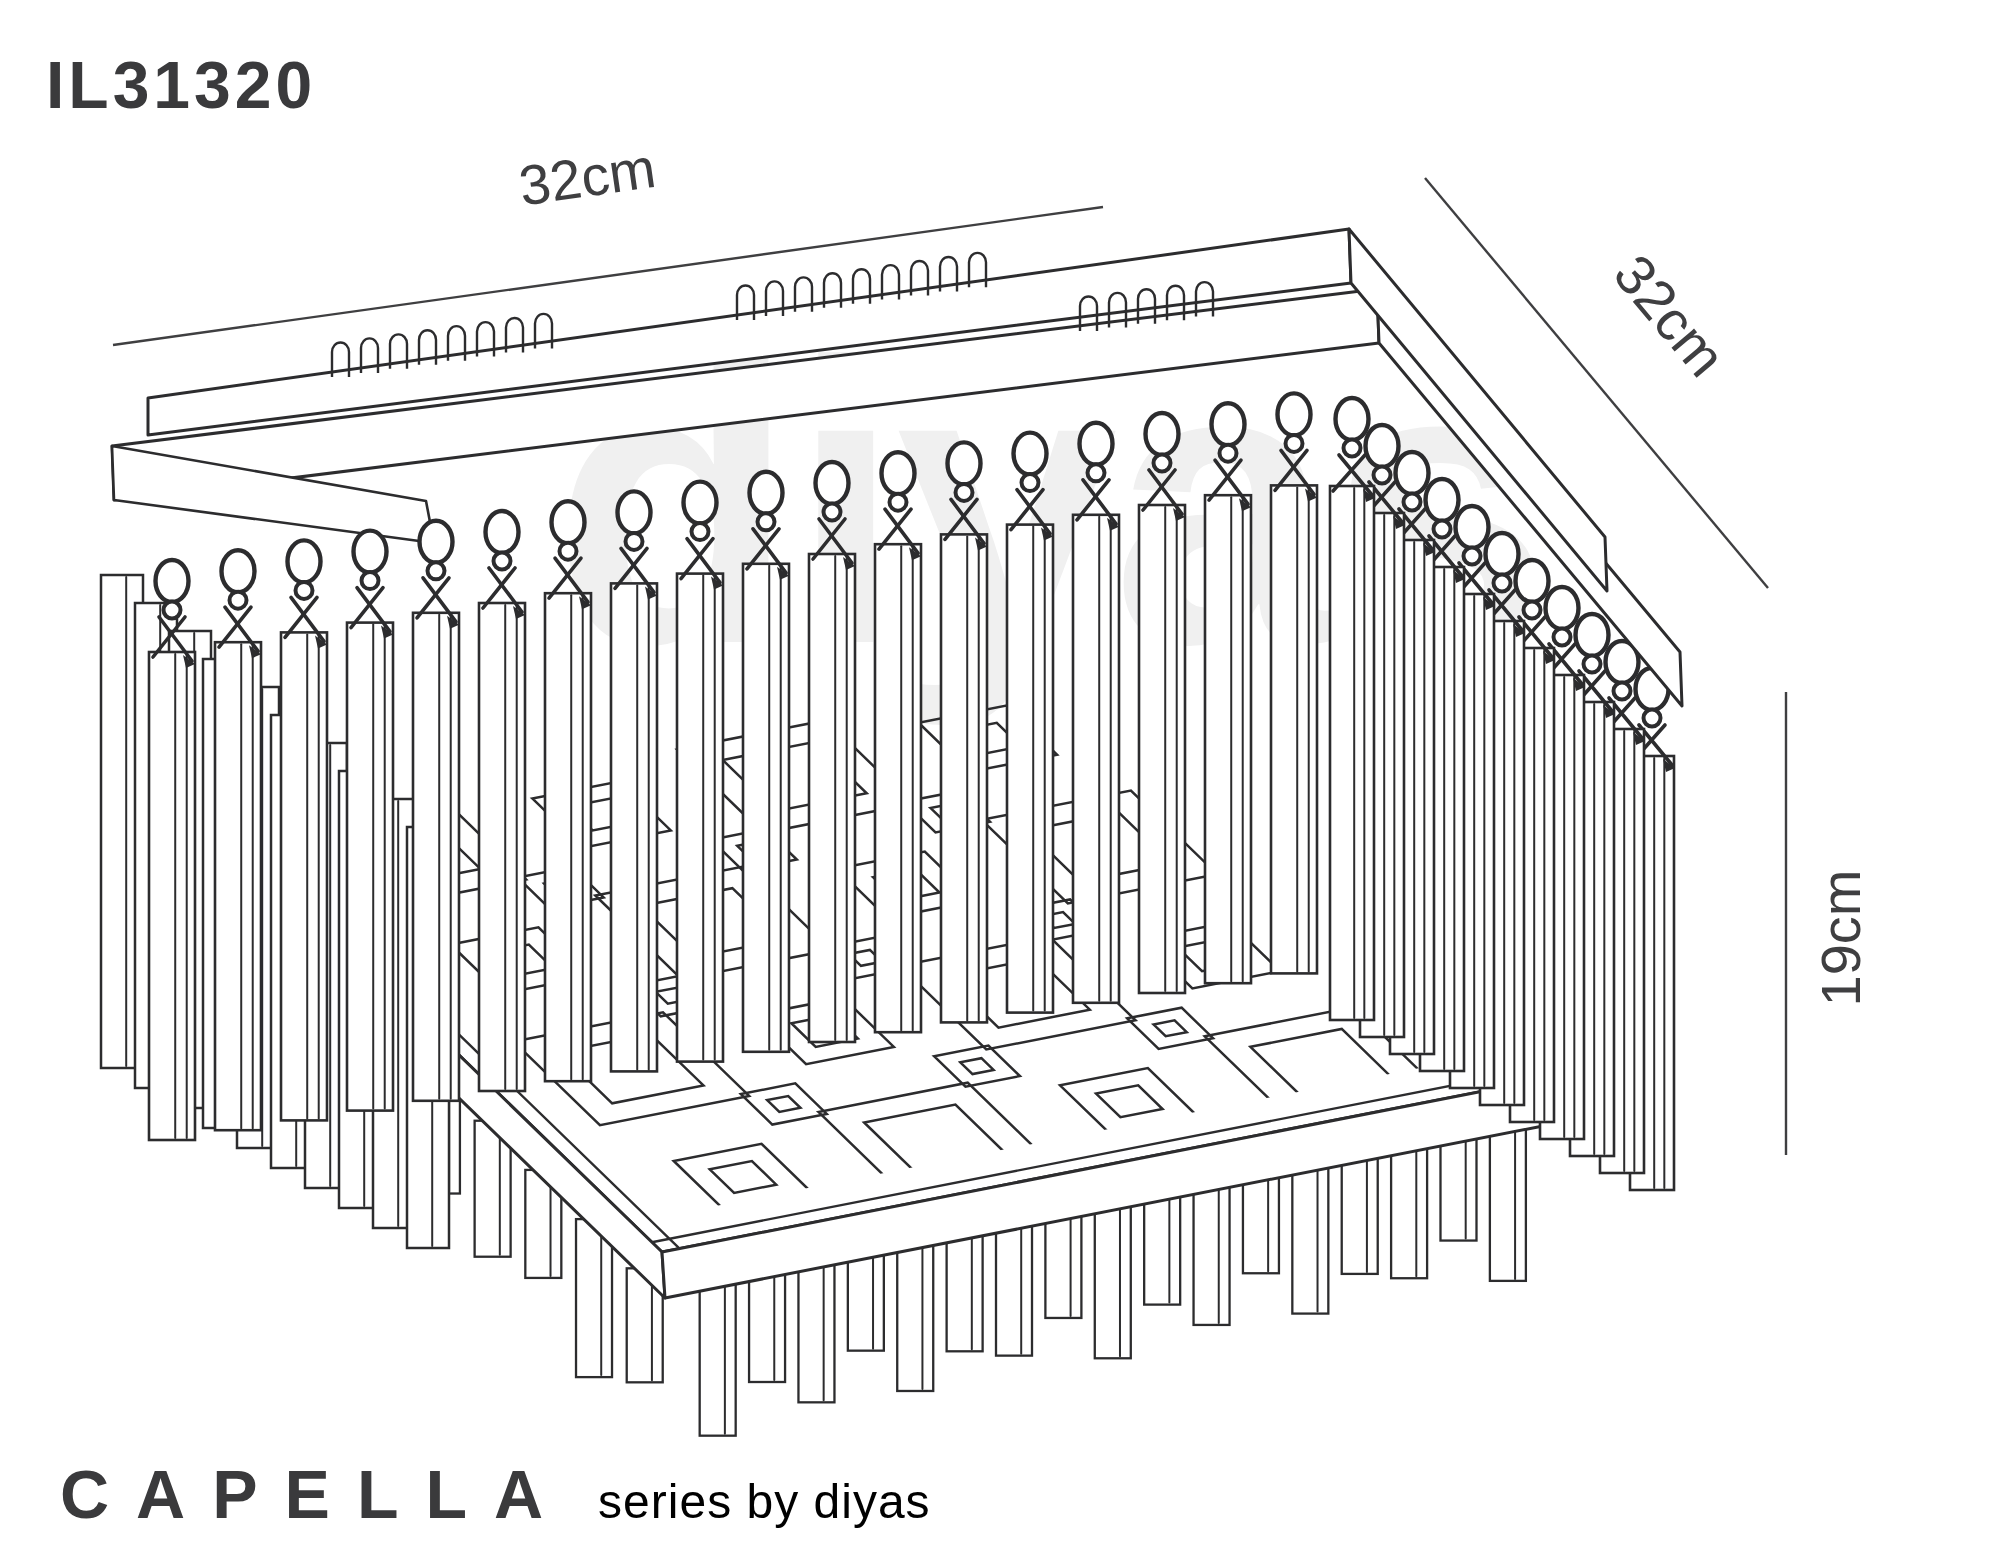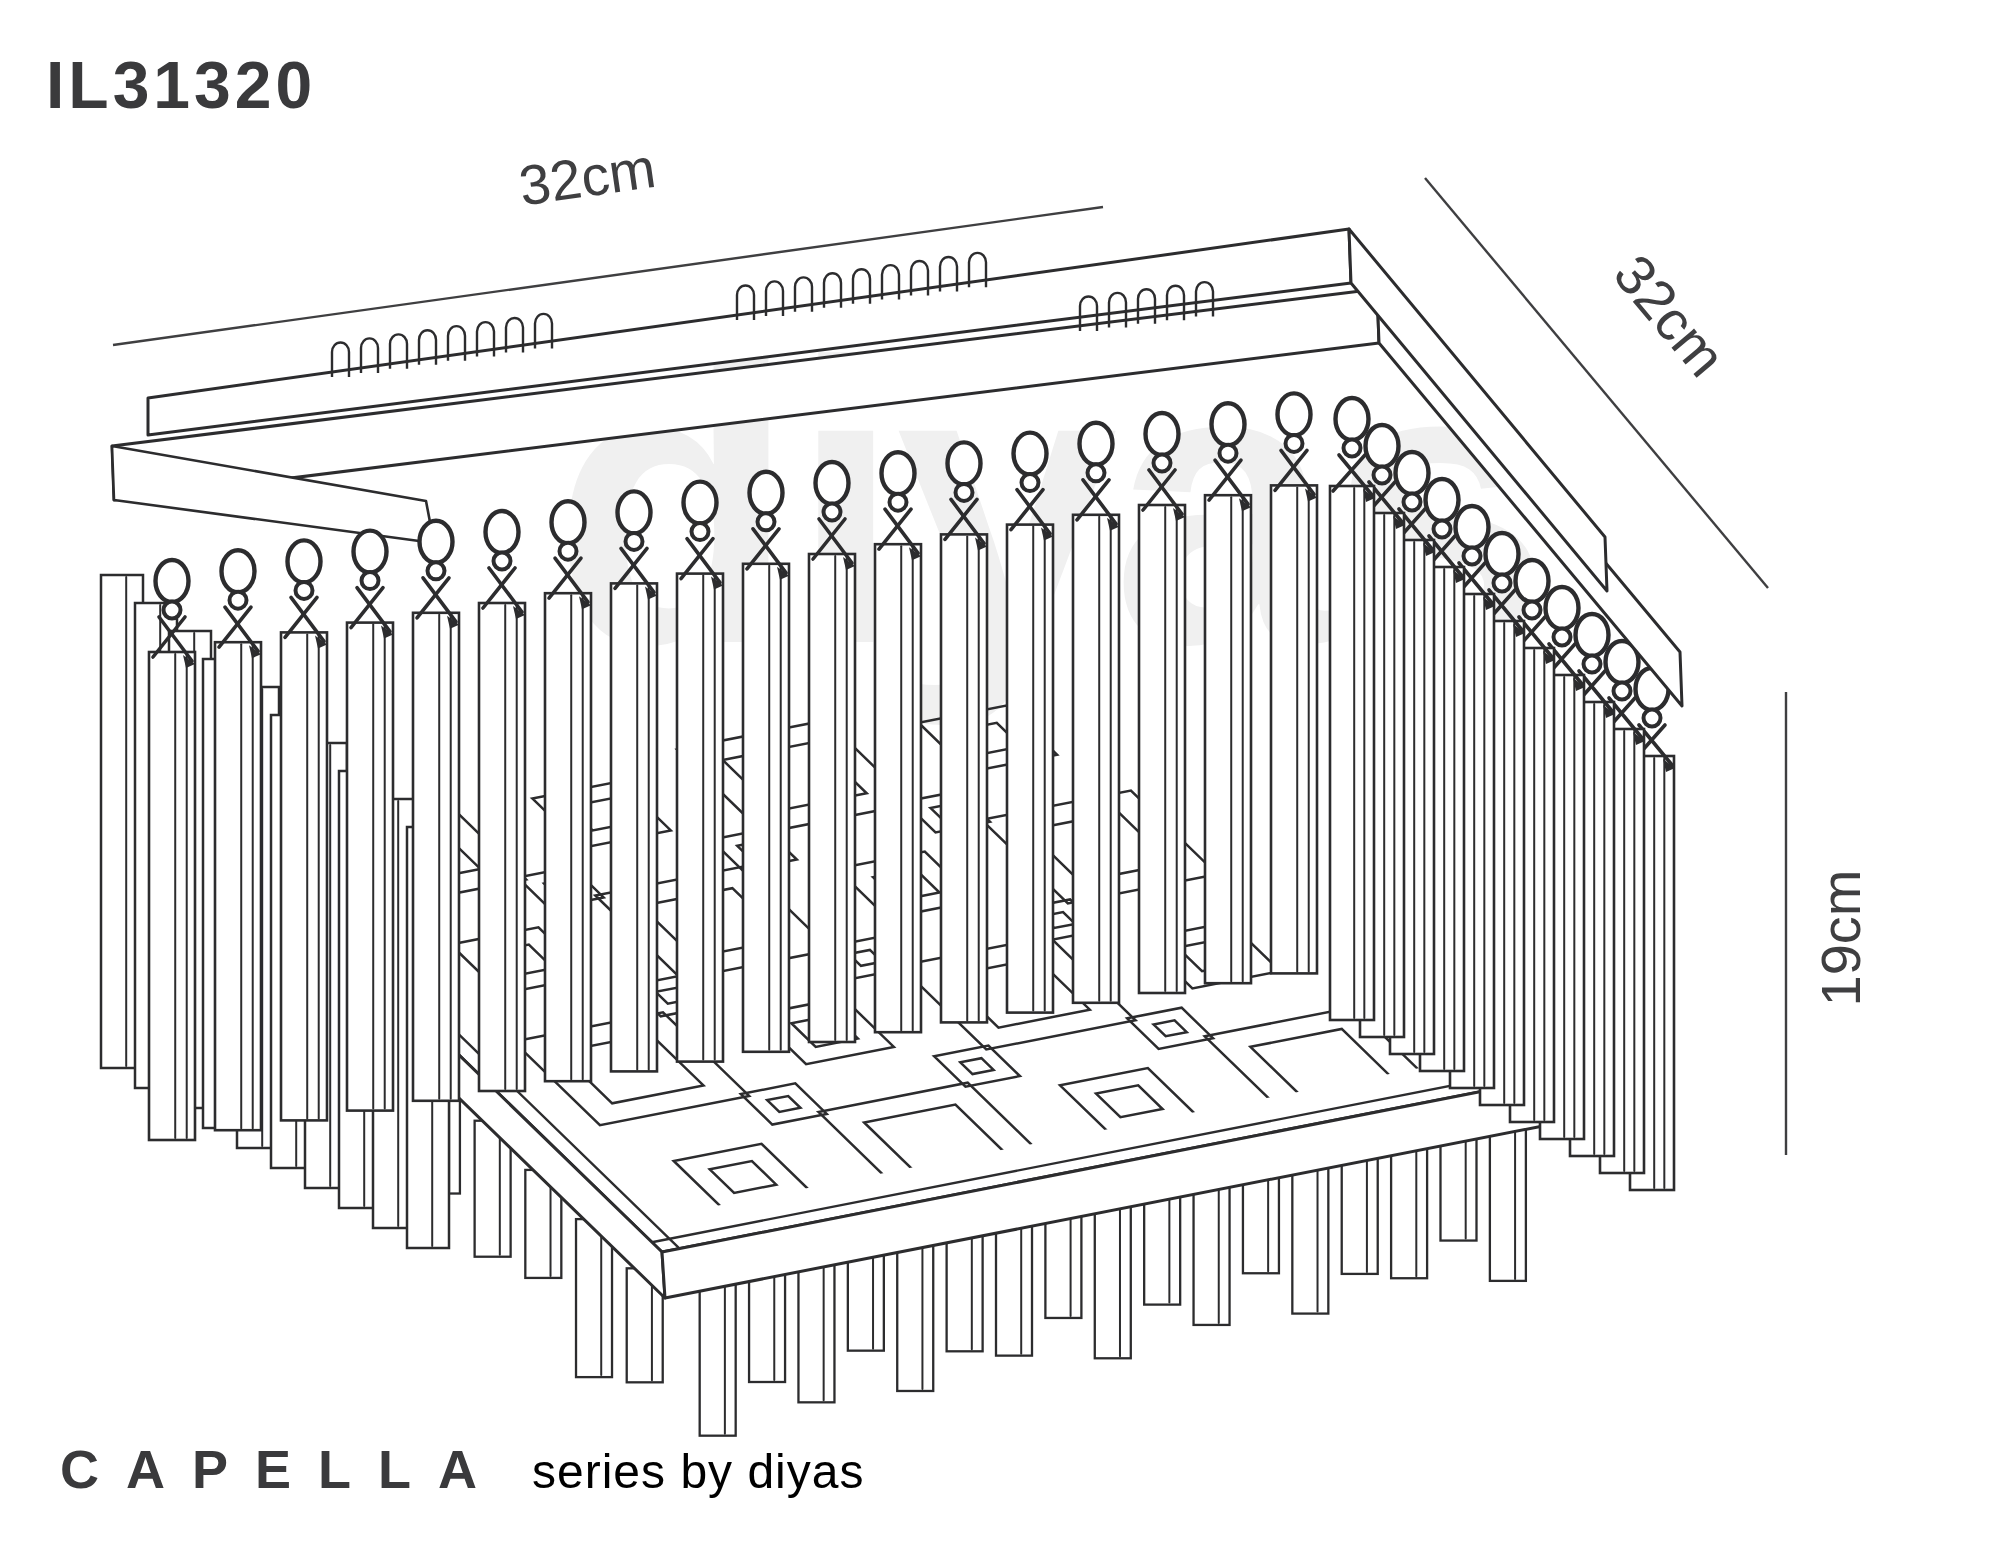--- a/index.html
+++ b/index.html
@@ -9,21 +9,21 @@
   }
   .product-code{
     position:absolute;top:38px;left:46px;
     font-size:66px;font-weight:700;letter-spacing:4px;color:#38383a;margin-top:9px;
   }
   .drawing-svg{position:absolute;left:0;top:0;width:1999px;height:1561px;}
   .footer{
     position:absolute;left:60px;top:1438px;display:flex;align-items:baseline;
   }
   .series-name{
-    font-size:54px;font-weight:700;letter-spacing:27px;color:#3a3a3c;
+    font-size:68px;font-weight:700;letter-spacing:27px;color:#3a3a3c;margin-top:17px;
   }
   .series-tagline{
     font-size:48px;font-weight:400;letter-spacing:1px;color:#3a3a3c;margin-left:28px;
   }
   .wm{font-weight:700;}
   .dim-label{font-size:56px;}
 </style>
 </head>
 <body>
 

